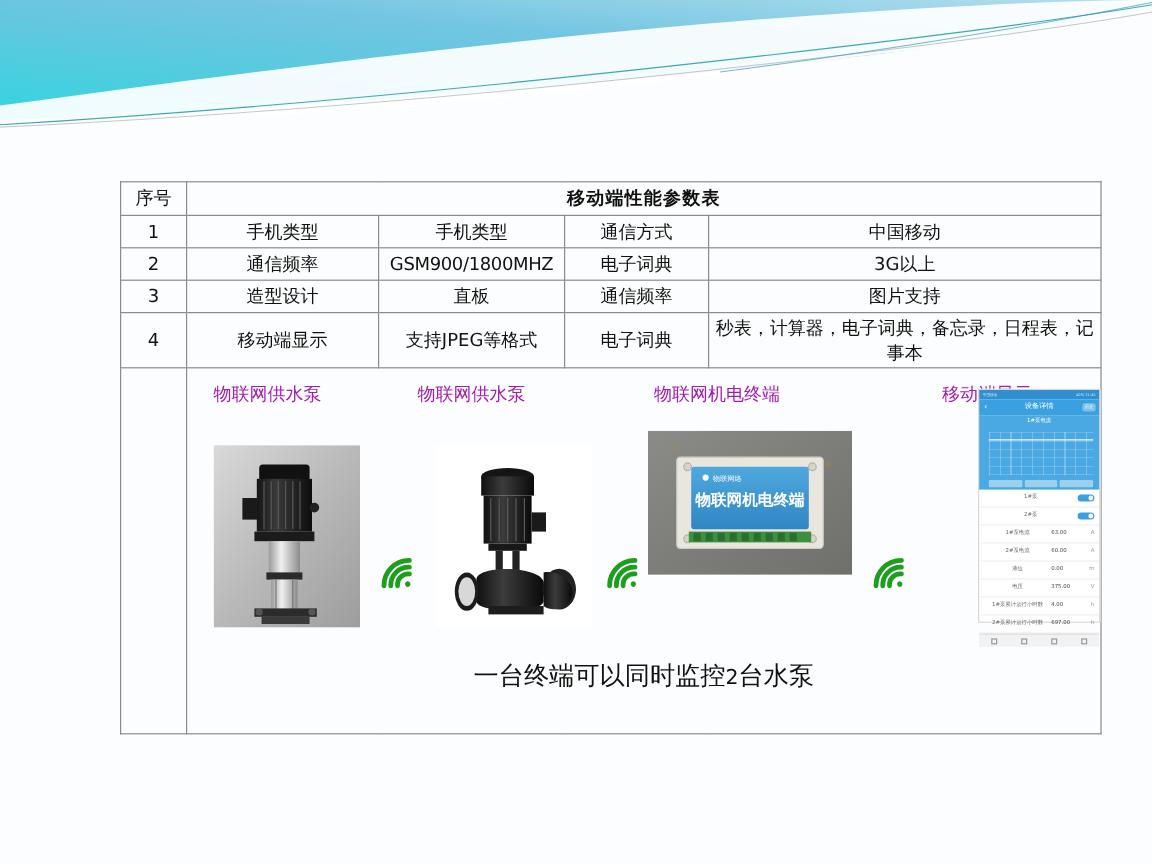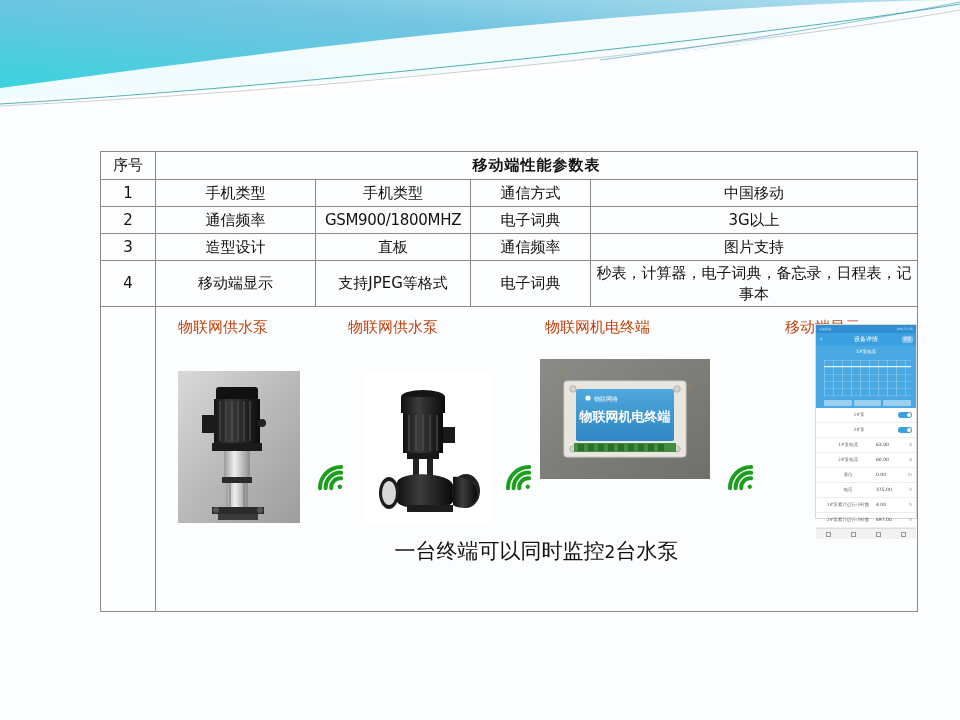--- a/index.html
+++ b/index.html
@@ -43,41 +43,41 @@
   .r-4 td    { height: 46px; }
   .mono { font-family: "DejaVu Sans Mono", "Liberation Mono", monospace; font-size: 14px; letter-spacing: -0.3px; }
 
   
   .figure-cell { position: relative; height: 300px; padding: 0; }
   .fig-wrap { position: relative; width: 100%; height: 300px; }
 
   .fig-labels { position: absolute; top: 10px; left: 0; width: 100%; height: 26px; }
   .fig-label {
     position: absolute; top: 0;
-    font-size: 15px; color: #c2410c; white-space: nowrap;
-    font-family: Liberation Mono, monospace;
+    font-size: 15px; color: #a21caf; white-space: nowrap;
+    font-family: Liberation Serif, serif;
   }
   .lbl-0 { left: 18px; }
   .lbl-1 { left: 188px; }
   .lbl-2 { left: 385px; }
   .lbl-3 { left: 625px; }
 
   .photo { position: absolute; }
   .ph-0 { left: 18px;  top: 62px;  width: 122px; height: 152px; }
   .ph-1 { left: 203px; top: 62px;  width: 130px; height: 152px; }
   .ph-2 { left: 380px; top: 50px;  width: 170px; height: 120px; }
   .ph-3 { left: 655px; top: 15px;  width: 102px; height: 195px; }
 
   .wifi { position: absolute; width: 40px; height: 40px; }
   .wifi-0 { left: 152px; top: 150px; }
   .wifi-1 { left: 340px; top: 150px; }
   .wifi-2 { left: 562px; top: 150px; }
 
   .caption {
-    position: absolute; left: 0; top: 228px; width: 100%;
+    position: absolute; left: 0; top: 240px; width: 100%;
     text-align: center; font-size: 21px; color: #111;
     font-family: "DejaVu Sans", "Liberation Sans", sans-serif;
   }
   .cap-num { font-size: 17px; }
 
   
   .phone { position: relative; width: 100%; height: 100%; background: #ffffff; border: 1px solid #d8d8d8; }
   .ph-status { height: 8px; background: #2f8fd0; display: flex; align-items: center; justify-content: space-between; padding: 0 3px; }
   .ph-status span { font-size: 3px; color: #cfe8f7; }
   .ph-nav { height: 13px; background: #3ba0df; color: #fff; display: flex; align-items: center; justify-content: center; position: relative; }

